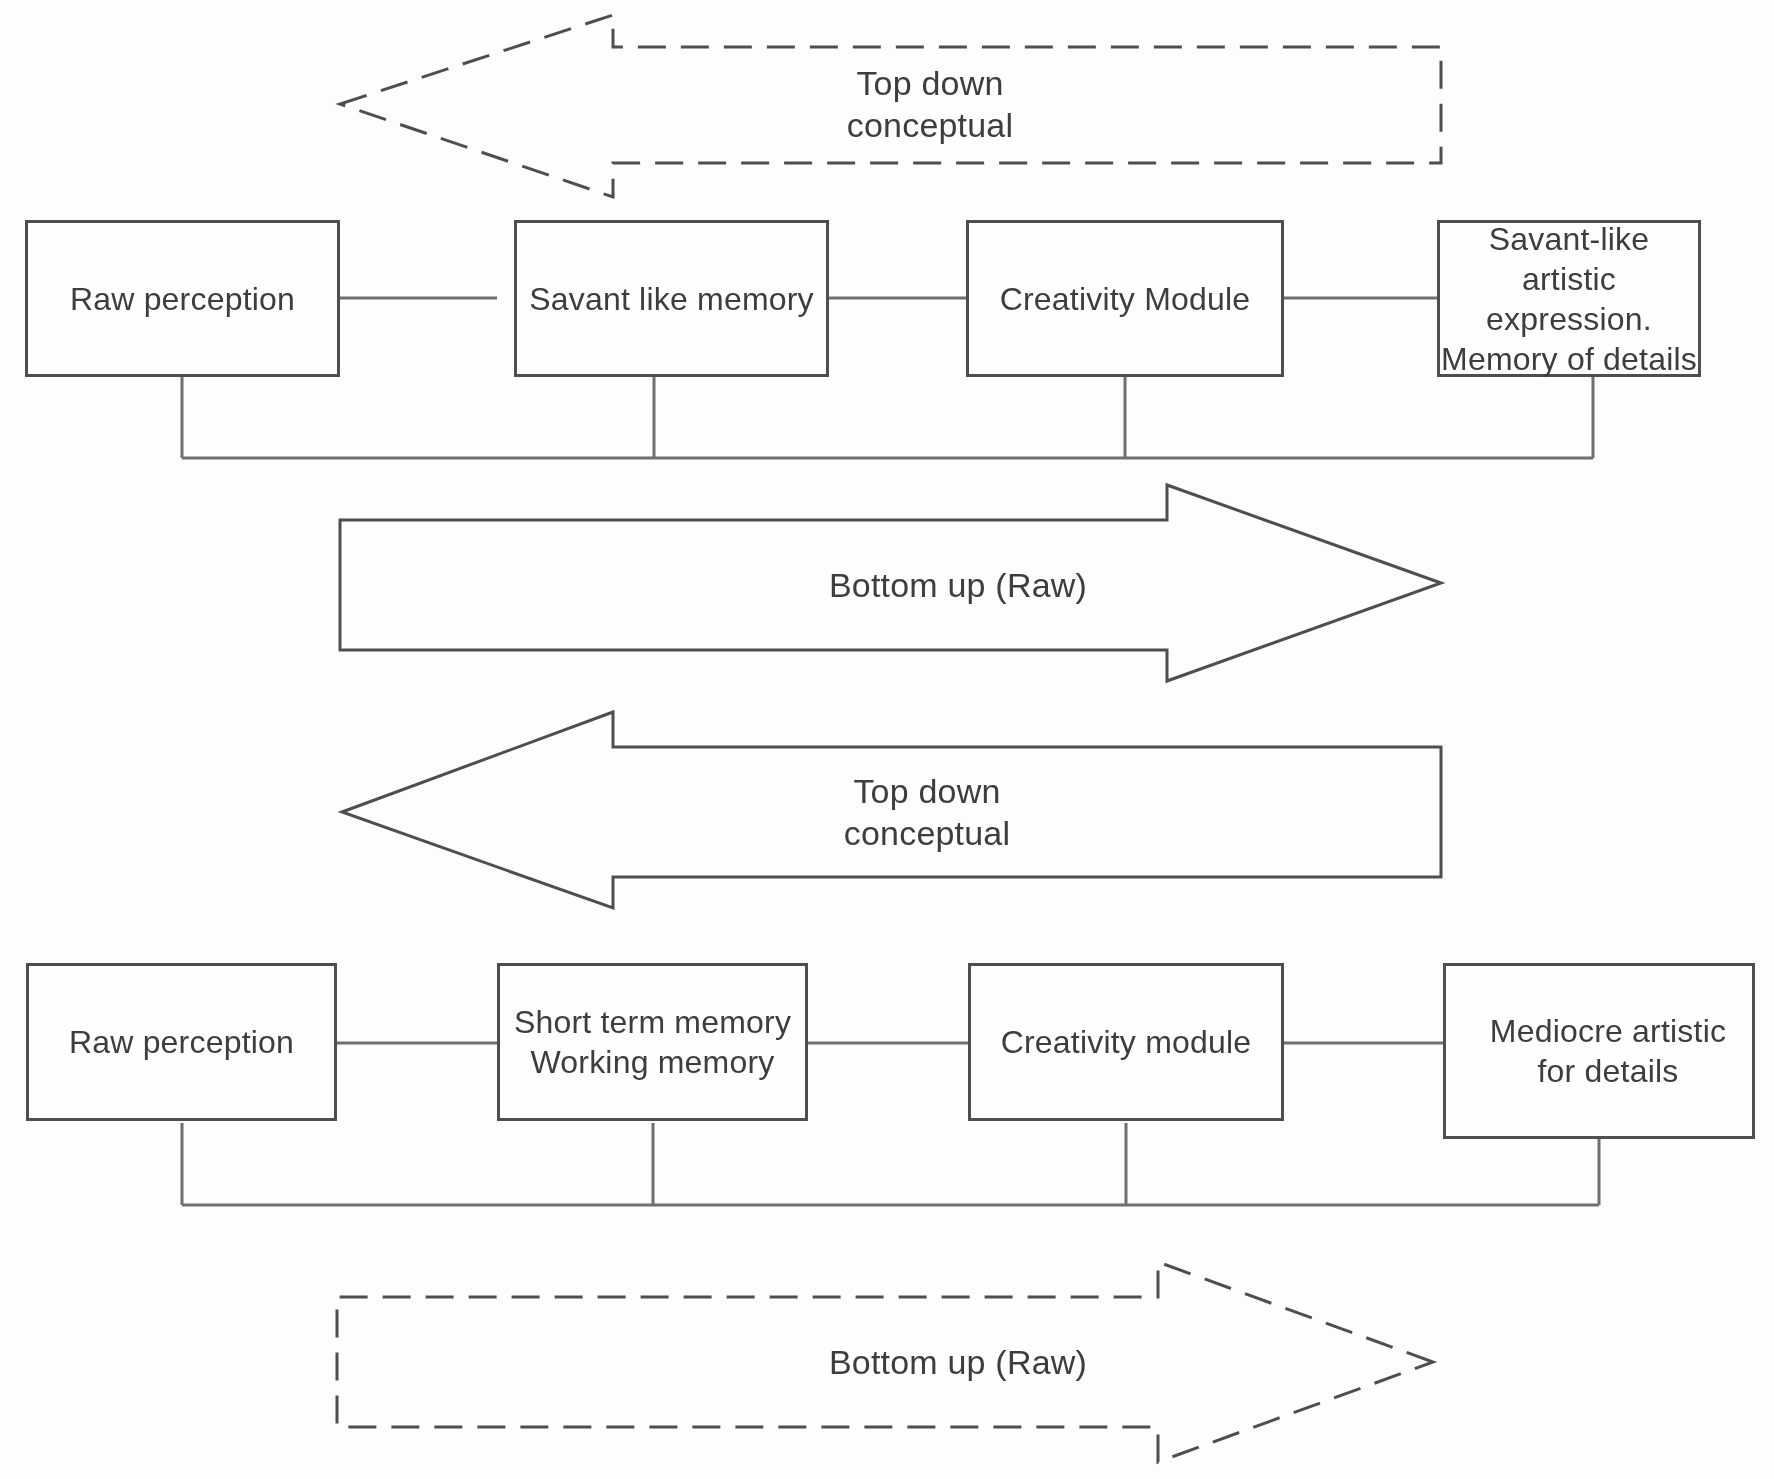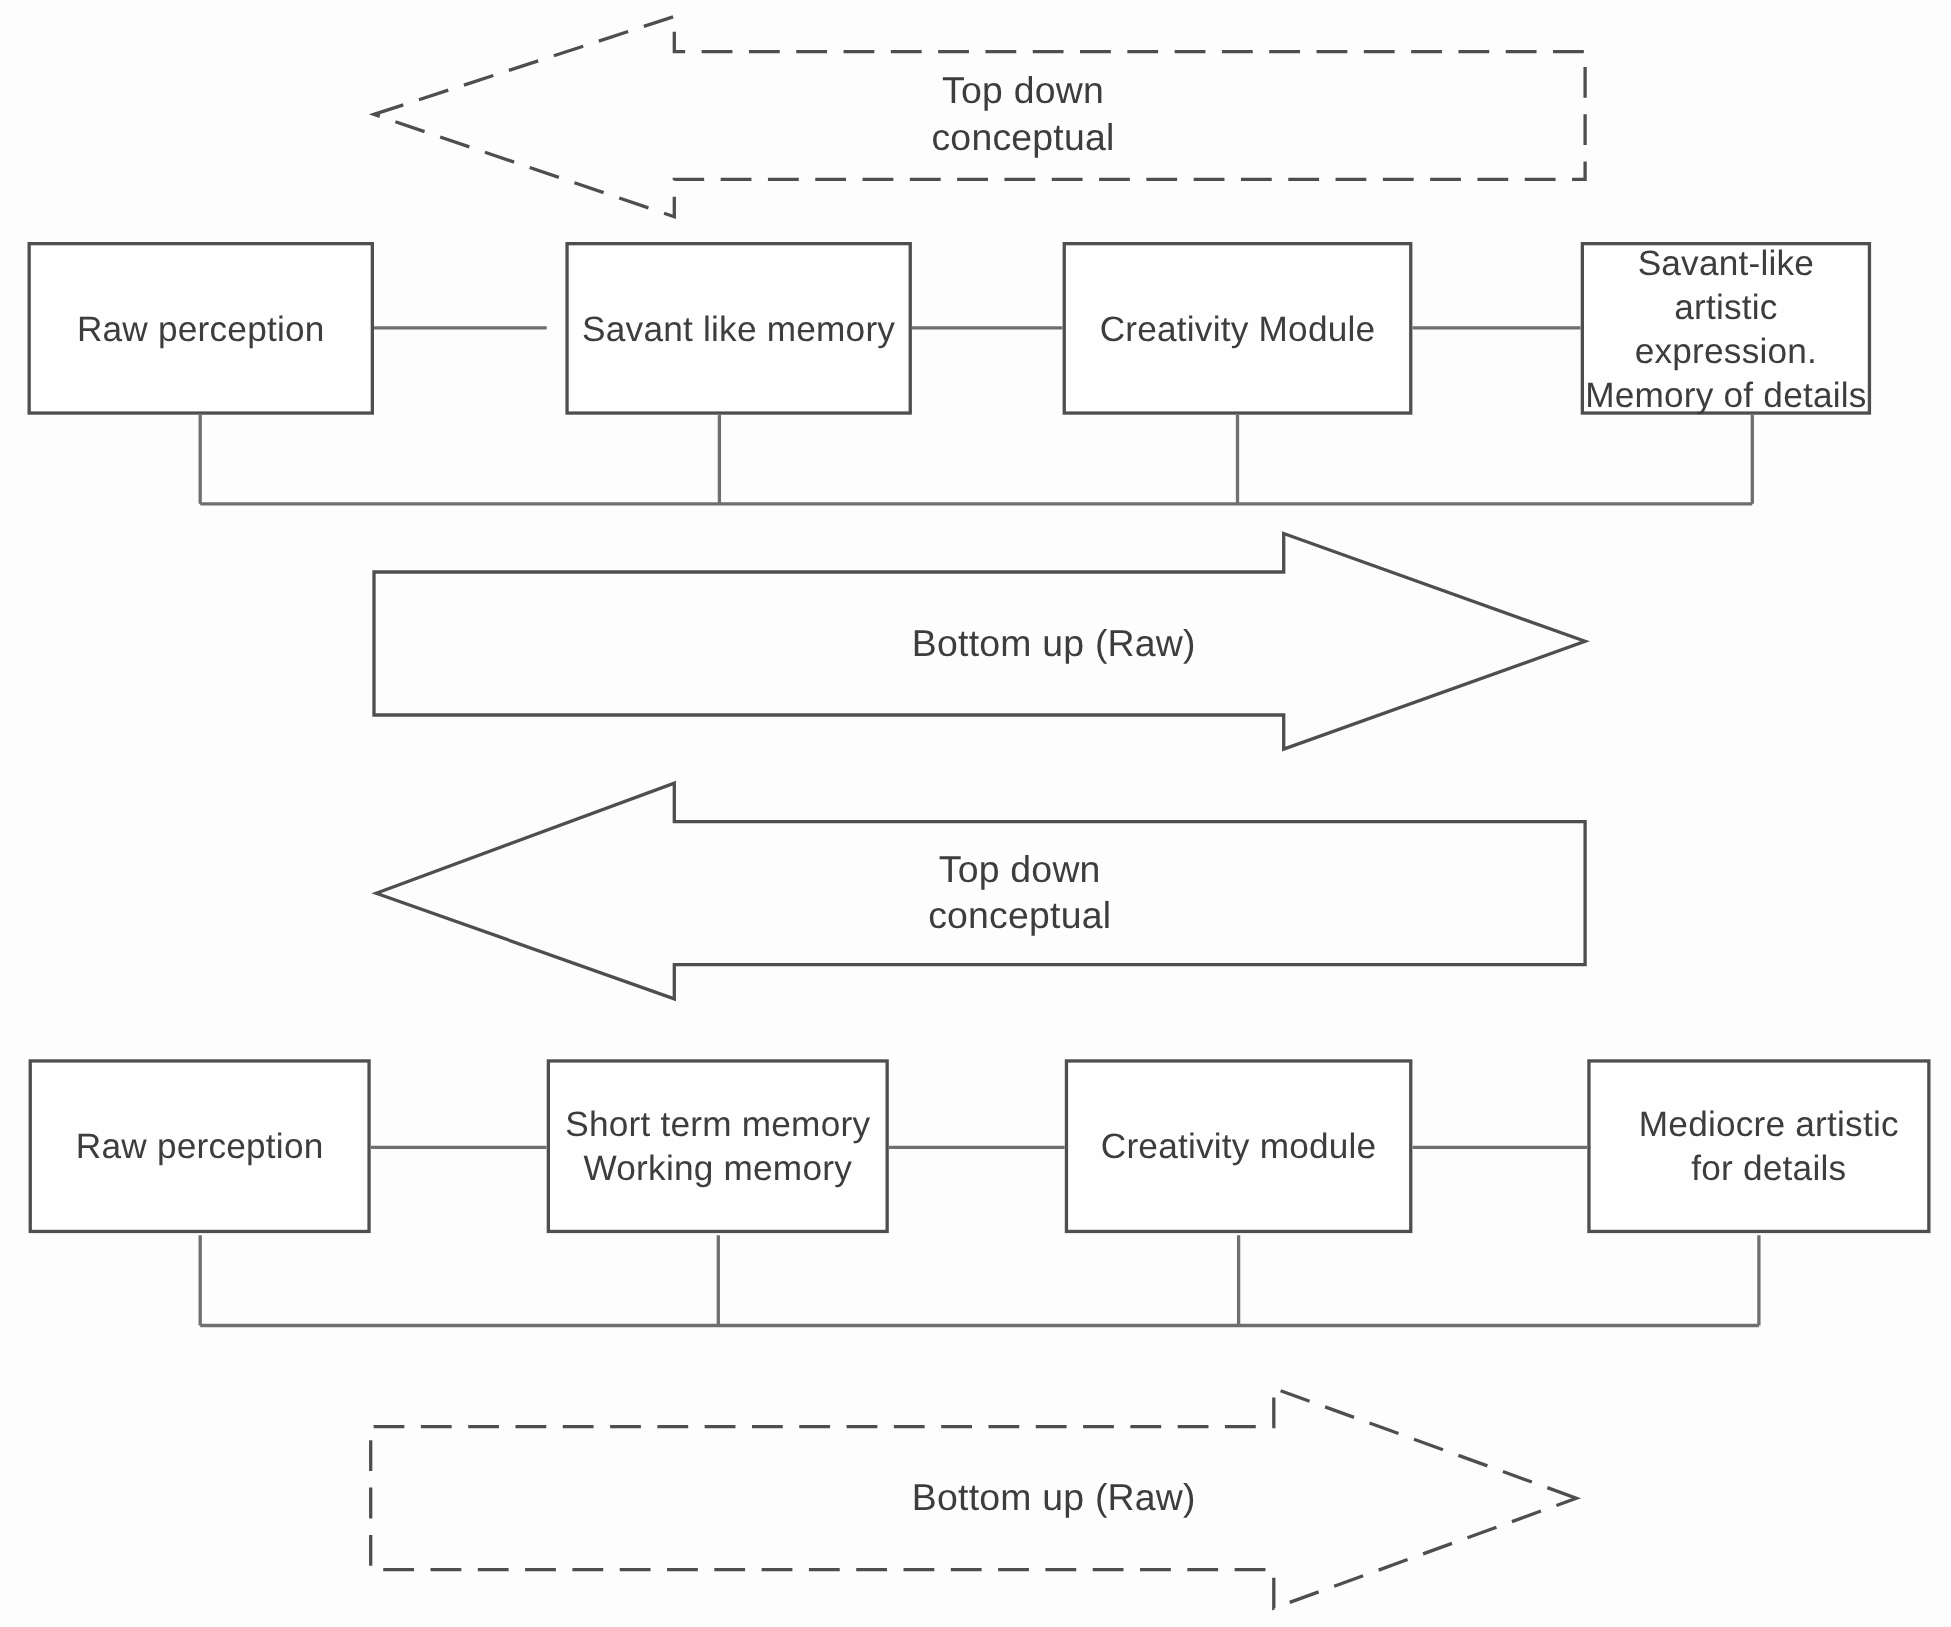--- a/index.html
+++ b/index.html
@@ -135,20 +135,20 @@
       <div>Working memory</div>
     </div>
   </div>
 
   <div class="box" style="left:968px;top:963px;width:316px;height:158px;">
     <div class="box-text">
       <div>Creativity module</div>
     </div>
   </div>
 
-  <div class="box" style="left:1443px;top:963px;width:312px;height:158px;padding-left:18px;">
+  <div class="box" style="left:1443px;top:963px;width:312px;height:176px;padding-left:18px;">
     <div class="box-text">
       <div>Mediocre artistic</div>
       <div>for details</div>
     </div>
   </div>
 
 </div>
 
 </body></html>

